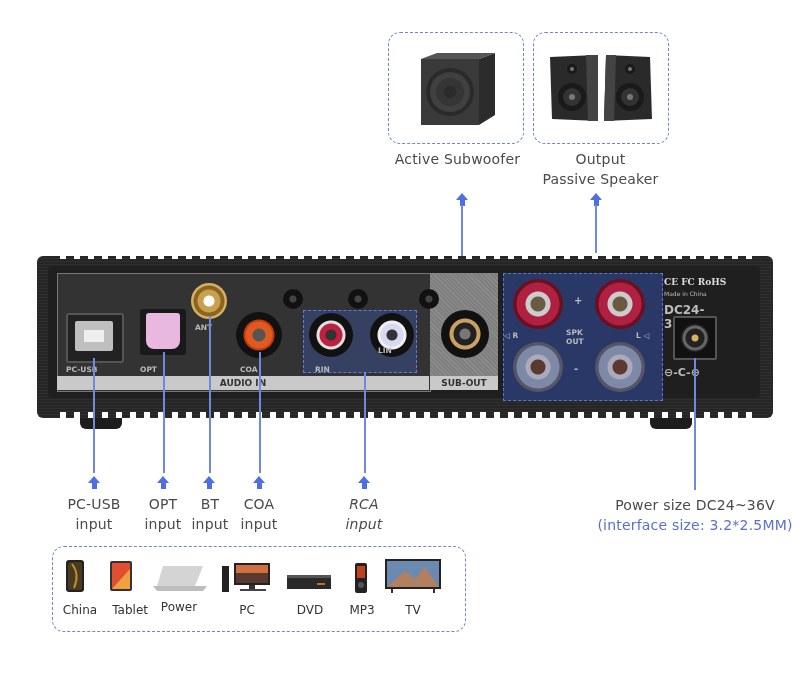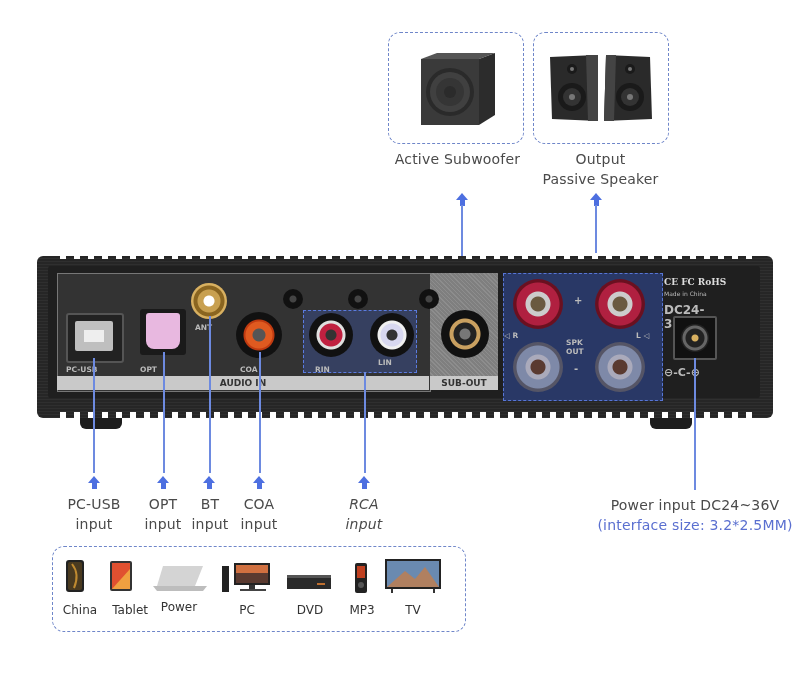--- a/index.html
+++ b/index.html
@@ -127,32 +127,32 @@
 <div class="port-lbl" style="left:240px;top:365px;width:40px;">COA</div>
 
 <div class="screw" style="left:283px;top:289px;"></div>
 <div class="screw" style="left:348px;top:289px;"></div>
 <div class="screw" style="left:419px;top:289px;"></div>
 
 <div class="rca-box"></div>
 <div class="rca" style="left:309px;top:313px;background:radial-gradient(circle,#333 0 5px,#c02040 6px 11px,#e0e0e0 12px 14px,#111 15px 22px);"></div>
 <div class="rca" style="left:370px;top:313px;background:radial-gradient(circle,#333 0 5px,#d8d8f0 6px 11px,#f0f0f0 12px 14px,#111 15px 22px);"></div>
 <div class="port-lbl" style="left:315px;top:365px;width:30px;">RIN</div>
-<div class="port-lbl" style="left:378px;top:358px;width:30px;">LIN</div>
+<div class="port-lbl" style="left:378px;top:346px;width:30px;">LIN</div>
 
 <div class="subjack"></div>
 
 <div class="spk-panel"></div>
 <div class="post red" style="left:513px;top:279px;"></div>
 <div class="post red" style="left:595px;top:279px;"></div>
 <div class="post clear" style="left:513px;top:342px;"></div>
 <div class="post clear" style="left:595px;top:342px;"></div>
 <div class="port-lbl" style="left:574px;top:295px;width:14px;font-size:10px;">+</div>
 <div class="port-lbl" style="left:574px;top:363px;width:14px;font-size:10px;">-</div>
-<div class="port-lbl" style="left:566px;top:338px;width:30px;line-height:9px;">
+<div class="port-lbl" style="left:566px;top:328px;width:30px;line-height:9px;">
   <div>SPK</div>
   <div>OUT</div>
 </div>
 <div class="port-lbl" style="left:504px;top:331px;width:22px;">◁ <span>R</span></div>
 <div class="port-lbl" style="left:636px;top:331px;width:24px;"><span>L</span> ◁</div>
 
 <div class="port-lbl" style="left:664px;top:277px;width:64px;font-size:9px;color:#ddd;font-family:'DejaVu Serif',serif;">CE FC RoHS</div>
 <div class="port-lbl" style="left:664px;top:290px;width:64px;font-size:6px;font-weight:normal;">Made in China</div>
 <div class="port-lbl" style="left:664px;top:303px;width:64px;font-size:12px;">DC24-36V</div>
 <div class="dc-box">
@@ -193,21 +193,21 @@
 <div class="label" style="left:236px;top:494px;width:46px;">
   <div>COA</div>
   <div>input</div>
 </div>
 <div class="label" style="left:339px;top:494px;width:50px;font-style:italic;">
   <div>RCA</div>
   <div>input</div>
 </div>
 
 <div class="label" style="left:585px;top:495px;width:220px;">
-  <div>Power input DC24~36V</div>
+  <div>Power size DC24~36V</div>
   <div style="color:#5a6fd0;">(interface size: 3.2*2.5MM)</div>
 </div>
 
 <div class="dash-box" style="left:52px;top:546px;width:412px;height:84px;"></div>
 
 <svg class="dev-ico" style="left:66px;top:560px;" width="18" height="32" viewBox="0 0 18 32">
   <rect x="0" y="0" width="18" height="32" rx="3" fill="#222"></rect>
   <rect x="2" y="2" width="14" height="28" rx="2" fill="#4a3a20"></rect>
   <path d="M6,4 Q14,14 8,28" stroke="#c08a30" stroke-width="2" fill="none"></path>
 </svg>

